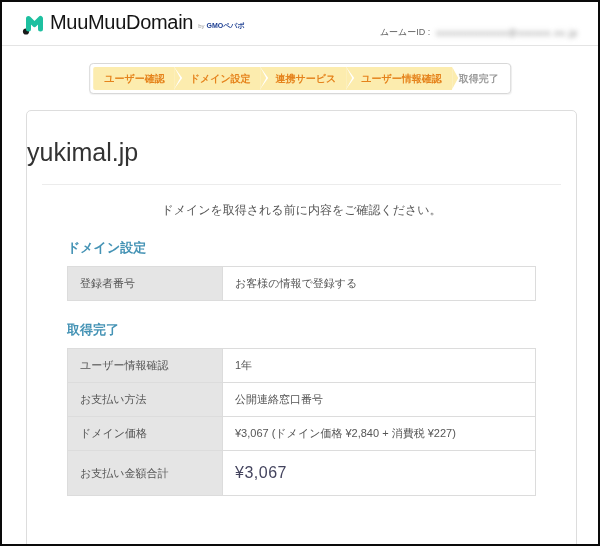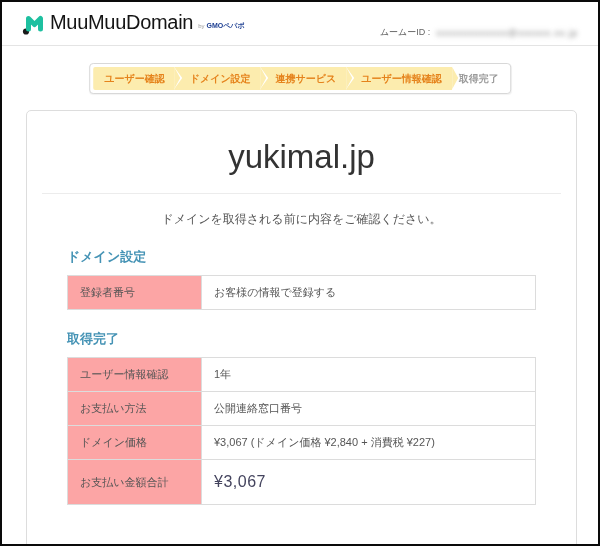--- a/index.html
+++ b/index.html
@@ -61,28 +61,28 @@
     border-top:11.5px solid transparent; border-bottom:11.5px solid transparent;
     border-left:7px solid #efab30; z-index:3;
   }
   .step.upcoming { background:#fff; color:#9a9a9a; font-weight:bold; padding-left:7px; padding-right:8px; }
 
   
   .card {
     position:absolute; top:108px; left:24px; right:21px; bottom:-24px;
     background:#fff; border:1px solid #ddd; border-radius:5px;
   }
-  .domain-title { text-align:center; margin-top:27px; font-size:33px; font-weight:500; color:#333; }
+  .domain-title { margin-top:27px; font-size:25px; font-weight:500; color:#333; }
   .title-divider { border:none; border-top:1px solid #ececec; margin:17px 15px 0 15px; }
   .confirm-msg { text-align:center; font-size:12px; color:#555; margin-top:17px; }
   .section { margin:0 40px; }
   .section-heading { color:#4593b5; font-size:13px; font-weight:bold; margin-top:20px; }
   .info-table { width:100%; border-collapse:collapse; table-layout:fixed; margin-top:9px; }
   .info-table th {
-    width:134px; background:#fca5a5; font-weight:normal; text-align:left;
+    width:155px; background:#e5e5e5; font-weight:normal; text-align:left;
   }
   .info-table th, .info-table td {
     border:1px solid #dcdcdc; font-size:11px; color:#555;
     padding:9px 12px; vertical-align:middle;
   }
   .total-row th, .total-row td { padding-top:13px; padding-bottom:13px; }
   .total-value { font-size:16px; font-weight:500; color:#44445e; letter-spacing:0.5px; }
 </style>
 </head>
 <body>

